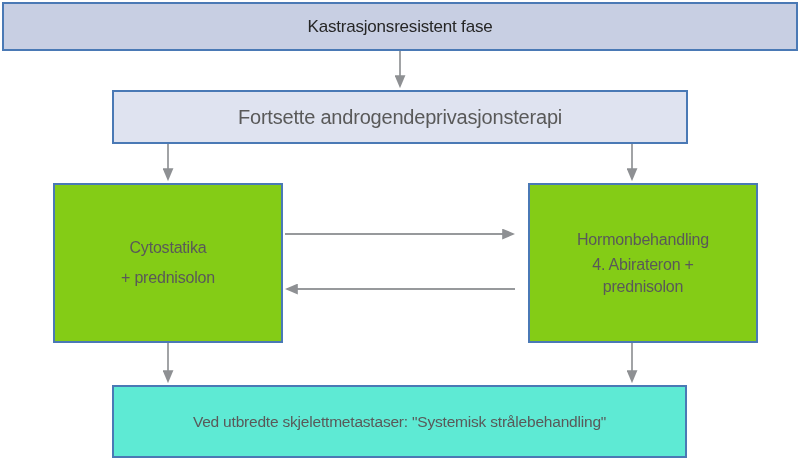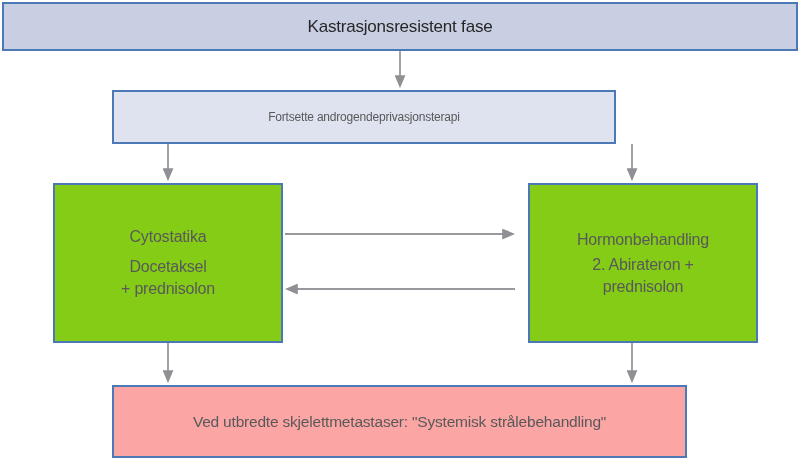--- a/index.html
+++ b/index.html
@@ -28,41 +28,41 @@
   }
   .banner {
     left: 2px; top: 2px;
     width: 796px; height: 49px;
     background: #c8cfe3;
     color: #262626;
     font-size: 17px;
   }
   .adt {
     left: 112px; top: 90px;
-    width: 504px; height: 54px;
+    width: 576px; height: 54px;
     background: #dfe3f0;
     color: #595959;
-    font-size: 12px;
+    font-size: 20px;
   }
   .treat {
     width: 230px; height: 160px;
     top: 183px;
     background: #84cc16;
     color: #595959;
     font-size: 16px;
     line-height: 22px;
   }
   .treat-left  { left: 53px; }
   .treat-right { left: 528px; }
   .treat .box-title { margin-bottom: 8px; }
   .treat-right .box-title { margin-bottom: 3px; }
   .radium {
     left: 112px; top: 385px;
     width: 575px; height: 73px;
-    background: #fca5a5;
+    background: #5eead4;
     color: #595959;
     font-size: 15.5px;
     line-height: 25px;
   }
   .radium sup {
     font-size: 9px;
     letter-spacing: 0;
   }
   .arrow-layer {
     position: absolute;
@@ -95,27 +95,26 @@
   <div class="box banner">
     <span class="txtline">Kastrasjonsresistent fase</span>
   </div>
 
   <div class="box adt">
     <span class="txtline">Fortsette androgendeprivasjonsterapi</span>
   </div>
 
   <div class="box treat treat-left">
     <span class="txtline box-title">Cytostatika</span>
-    <span class="txtline">Docetaksel</span>
     <span class="txtline">+ prednisolon</span>
   </div>
 
   <div class="box treat treat-right">
     <span class="txtline box-title">Hormonbehandling</span>
-    <span class="txtline">2. Abirateron +</span>
+    <span class="txtline">4. Abirateron +</span>
     <span class="txtline">prednisolon</span>
   </div>
 
   <div class="box radium">
     <span class="txtline">Ved utbredte skjelettmetastaser: "Systemisk strålebehandling"</span>
   </div>
 
 </div>
 
 </body></html>

